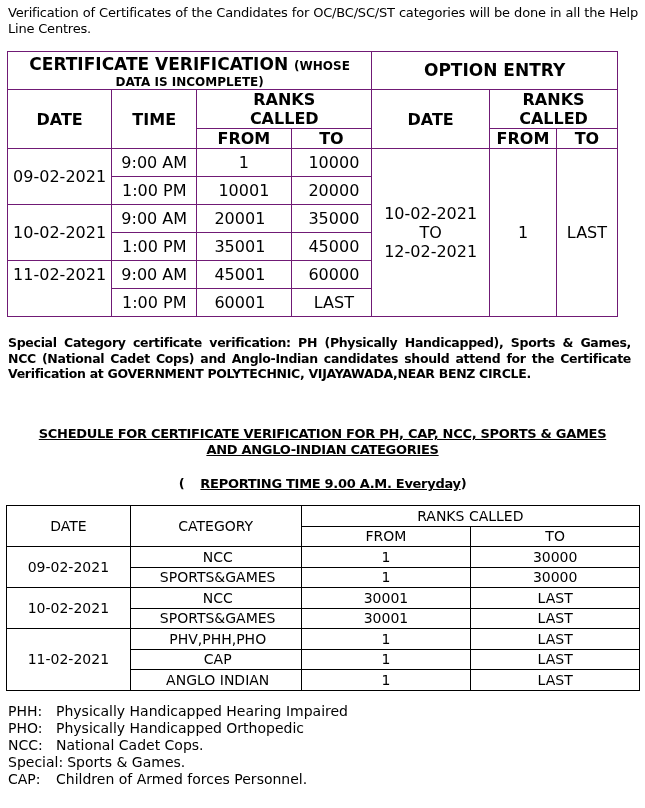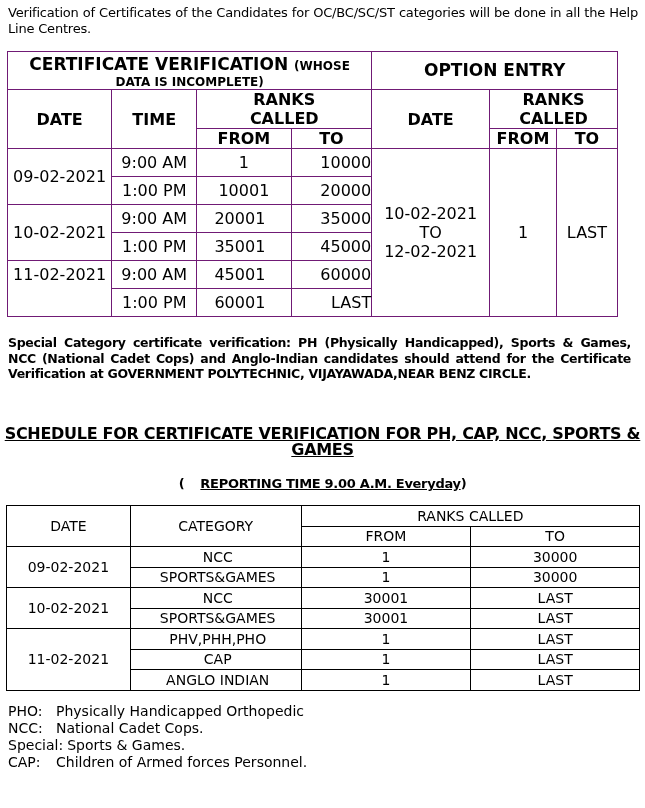--- a/index.html
+++ b/index.html
@@ -15,32 +15,32 @@
     position: absolute; left: 7px; top: 51px; width: 611px;
     font-family: "DejaVu Sans", sans-serif;
   }
   .t1 td, .t1 th { border: 1px solid #701a75; padding: 0; text-align: center; }
   .t1 th { font-weight: bold; font-size: 16px; line-height: 19px; }
   .t1 td { font-size: 16px; height: 27px; }
   .t1 .sect-title { font-size: 17px; line-height: 17px; padding-top: 4px; height: 31px; vertical-align: top; }
   .t1 .sect-title .small { font-size: 12px; }
   .t1 .sect-title .line2 { font-size: 12px; display: block; line-height: 14px; }
   .t1 .from-num { text-align: center; padding-right: 8px; }
-  .t1 .to-num { text-align: right; padding-left: 5px; }
+  .t1 .to-num { text-align: center; padding-left: 5px; }
   .t1 .center-num { text-align: center; }
   .t1 .date-top { vertical-align: top; padding-top: 4px; }
   
   .special {
     position: absolute; left: 8px; top: 335px; width: 623px;
     font-family: "DejaVu Sans", sans-serif; font-weight: bold; font-size: 12.5px; line-height: 15.5px;
     text-align: justify; text-align-last: left; letter-spacing: -0.3px;
   }
   .sched-title {
     position: absolute; left: 0; top: 426px; width: 645px; text-align: center;
-    font-family: "DejaVu Sans", sans-serif; font-weight: bold; font-size: 16px; line-height: 16px;
+    font-family: "DejaVu Sans", sans-serif; font-weight: bold; font-size: 13px; line-height: 16px;
     letter-spacing: -0.3px;
   }
   .sched-title span { text-decoration: underline; }
   .reporting {
     position: absolute; left: 0; top: 476px; width: 645px; text-align: center;
     font-family: "DejaVu Sans", sans-serif; font-weight: bold; font-size: 13px; line-height: 16px; letter-spacing: -0.3px;
   }
   .reporting .u { text-decoration: underline; padding-left: 16px; }
   
   .t2 {
@@ -139,20 +139,21 @@
     <td class="from-num">60001</td>
     <td class="to-num">LAST</td>
   </tr>
 </tbody>
   </table>
 
 <div class="special">Special Category certificate verification: PH (Physically Handicapped), Sports &amp; Games, NCC (National Cadet Cops) and Anglo-Indian candidates should attend for the Certificate Verification at GOVERNMENT POLYTECHNIC, VIJAYAWADA,NEAR BENZ CIRCLE.</div>
 
 <div class="sched-title">
   <span>SCHEDULE FOR CERTIFICATE VERIFICATION FOR PH, CAP, NCC, SPORTS &amp; GAMES</span><br>
+  <span>AND ANGLO-INDIAN CATEGORIES</span>
 </div>
 
 <div class="reporting"><span>(</span><span class="u">REPORTING TIME 9.00 A.M. Everyday</span><span>)</span></div>
 
 <table class="t2">
   <colgroup>
     <col style="width:124px">
       <col style="width:171px">
       <col style="width:170px">
       <col style="width:169px">
@@ -202,17 +203,18 @@
   </tr>
   <tr>
     <td class="cat">ANGLO INDIAN</td>
     <td class="c">1</td>
     <td class="c">LAST</td>
   </tr>
 </tbody>
   </table>
 
 <div class="legend">
+  <div class="row"><span class="abbr">PHH:</span><span>Physically Handicapped Hearing Impaired</span></div>
   <div class="row"><span class="abbr">PHO:</span><span>Physically Handicapped Orthopedic</span></div>
   <div class="row"><span class="abbr">NCC:</span><span>National Cadet Cops.</span></div>
   <div class="row"><span class="abbr wide">Special:</span><span>Sports &amp; Games.</span></div>
   <div class="row"><span class="abbr">CAP:</span><span>Children of Armed forces Personnel.</span></div>
 </div>
 
 </body></html>

